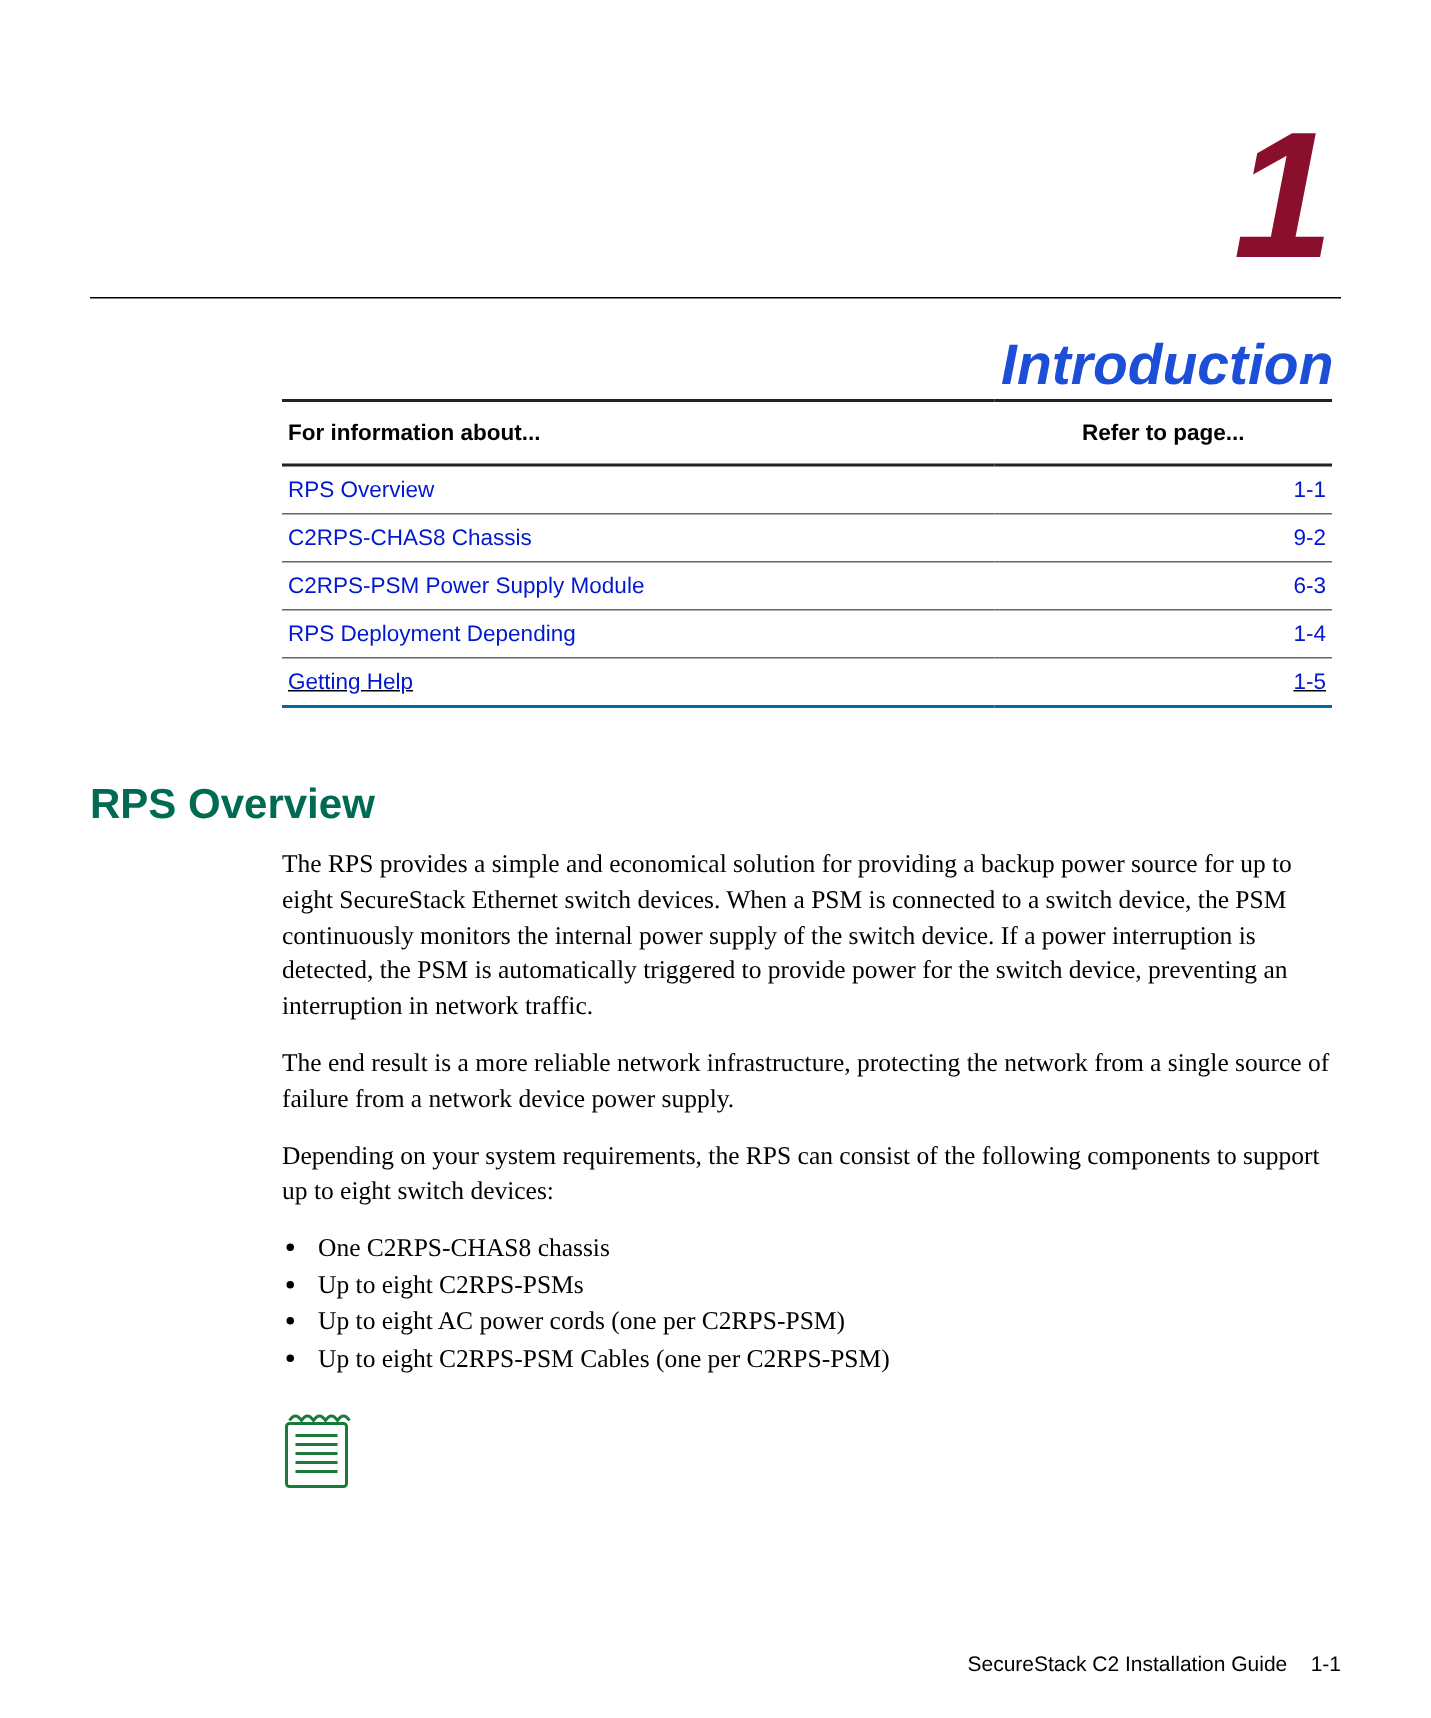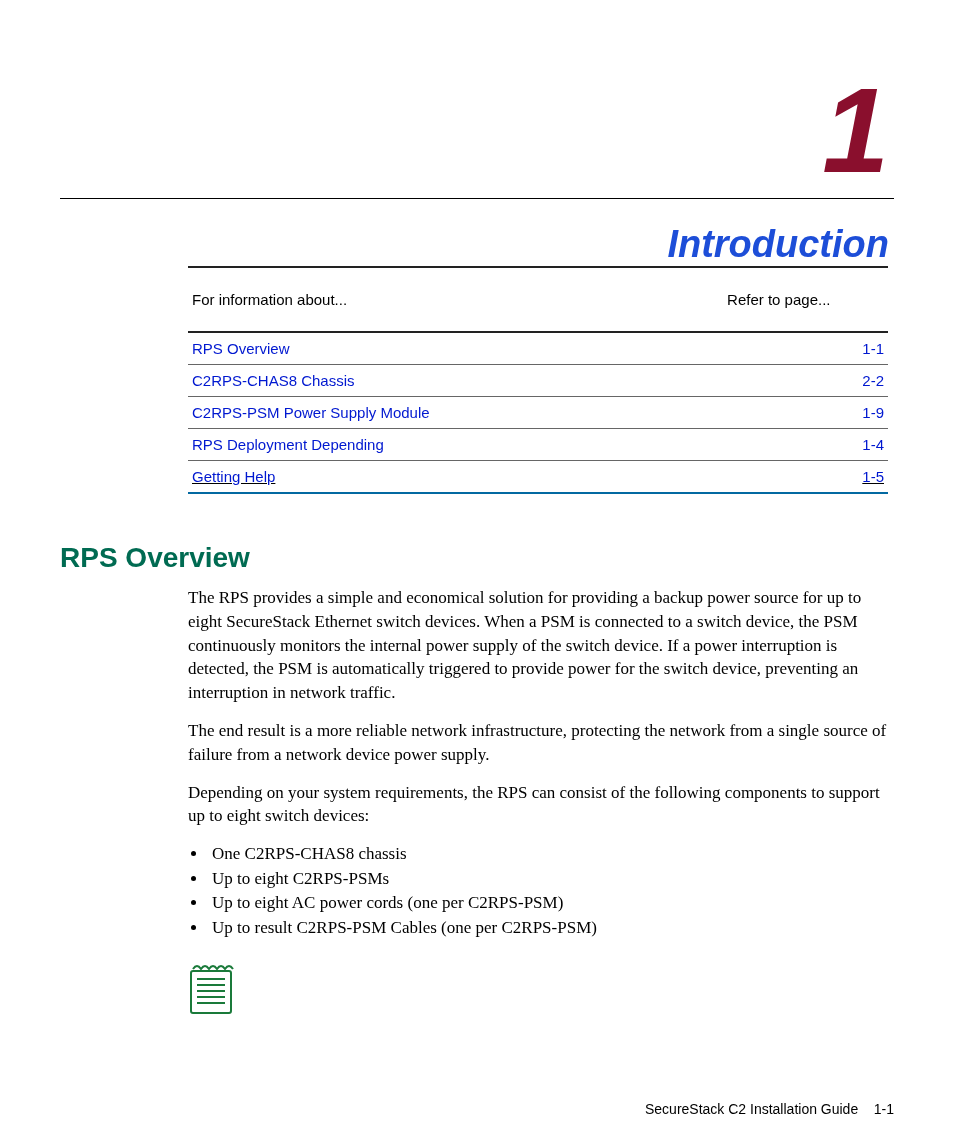--- a/index.html
+++ b/index.html
@@ -59,22 +59,22 @@
     border-collapse: collapse;
     font-family: Arial, Helvetica, sans-serif;
     font-size: 15px;
   }
   table.toc thead tr {
     border-top: 2px solid #222;
     border-bottom: 2px solid #222;
   }
   table.toc th {
     text-align: left;
-    font-weight: normal;
-    padding: 23px 4px;
+    font-weight: bold;
+    padding: 12px 4px;
   }
   table.toc th.r { text-align: center; }
   table.toc tbody tr {
     border-bottom: 1px solid #666;
   }
   table.toc tbody tr:last-child { border-bottom: 2px solid #0369a1; text-decoration: underline; }
   table.toc td {
     padding: 7px 4px;
     color: #0018d0;
   }
@@ -145,25 +145,25 @@
           <th class="r">Refer to page...</th>
         </tr>
       </thead>
       <tbody>
         <tr>
           <td>RPS Overview</td>
           <td class="r">1-1</td>
         </tr>
         <tr>
           <td>C2RPS-CHAS8 Chassis</td>
-          <td class="r">2-2</td>
+          <td class="r">9-2</td>
         </tr>
         <tr>
           <td>C2RPS-PSM Power Supply Module</td>
-          <td class="r">1-9</td>
+          <td class="r">6-3</td>
         </tr>
         <tr>
           <td>RPS Deployment Depending</td>
           <td class="r">1-4</td>
         </tr>
         <tr>
           <td>Getting Help</td>
           <td class="r">1-5</td>
         </tr>
       </tbody>
@@ -173,21 +173,21 @@
   <h2 class="section">RPS Overview</h2>
 
   <p class="body-para">The RPS provides a simple and economical solution for providing a backup power source for up to eight SecureStack Ethernet switch devices. When a PSM is connected to a switch device, the PSM continuously monitors the internal power supply of the switch device. If a power interruption is detected, the PSM is automatically triggered to provide power for the switch device, preventing an interruption in network traffic.</p>
   <p class="body-para">The end result is a more reliable network infrastructure, protecting the network from a single source of failure from a network device power supply.</p>
   <p class="body-para">Depending on your system requirements, the RPS can consist of the following components to support up to eight switch devices:</p>
 
   <ul class="bullets">
     <li>One C2RPS‑CHAS8 chassis</li>
     <li>Up to eight C2RPS‑PSMs</li>
     <li>Up to eight AC power cords (one per C2RPS‑PSM)</li>
-    <li>Up to result C2RPS‑PSM Cables (one per C2RPS‑PSM)</li>
+    <li>Up to eight C2RPS‑PSM Cables (one per C2RPS‑PSM)</li>
   </ul>
 
   <div class="note-row">
     <div class="note-icon">
       <svg viewBox="0 0 46 54" width="46" height="54">
         <rect x="3" y="10" width="40" height="42" rx="2" fill="#ffffff" stroke="#1a7a3a" stroke-width="2"></rect>
         <path d="M5 8 Q 9 2 13 8 Q 17 2 21 8 Q 25 2 29 8 Q 33 2 37 8 Q 41 2 45 8" fill="none" stroke="#1a7a3a" stroke-width="2"></path>
         <line x1="9" y1="18" x2="37" y2="18" stroke="#1a7a3a" stroke-width="2"></line>
         <line x1="9" y1="24" x2="37" y2="24" stroke="#1a7a3a" stroke-width="2"></line>
         <line x1="9" y1="30" x2="37" y2="30" stroke="#1a7a3a" stroke-width="2"></line>

